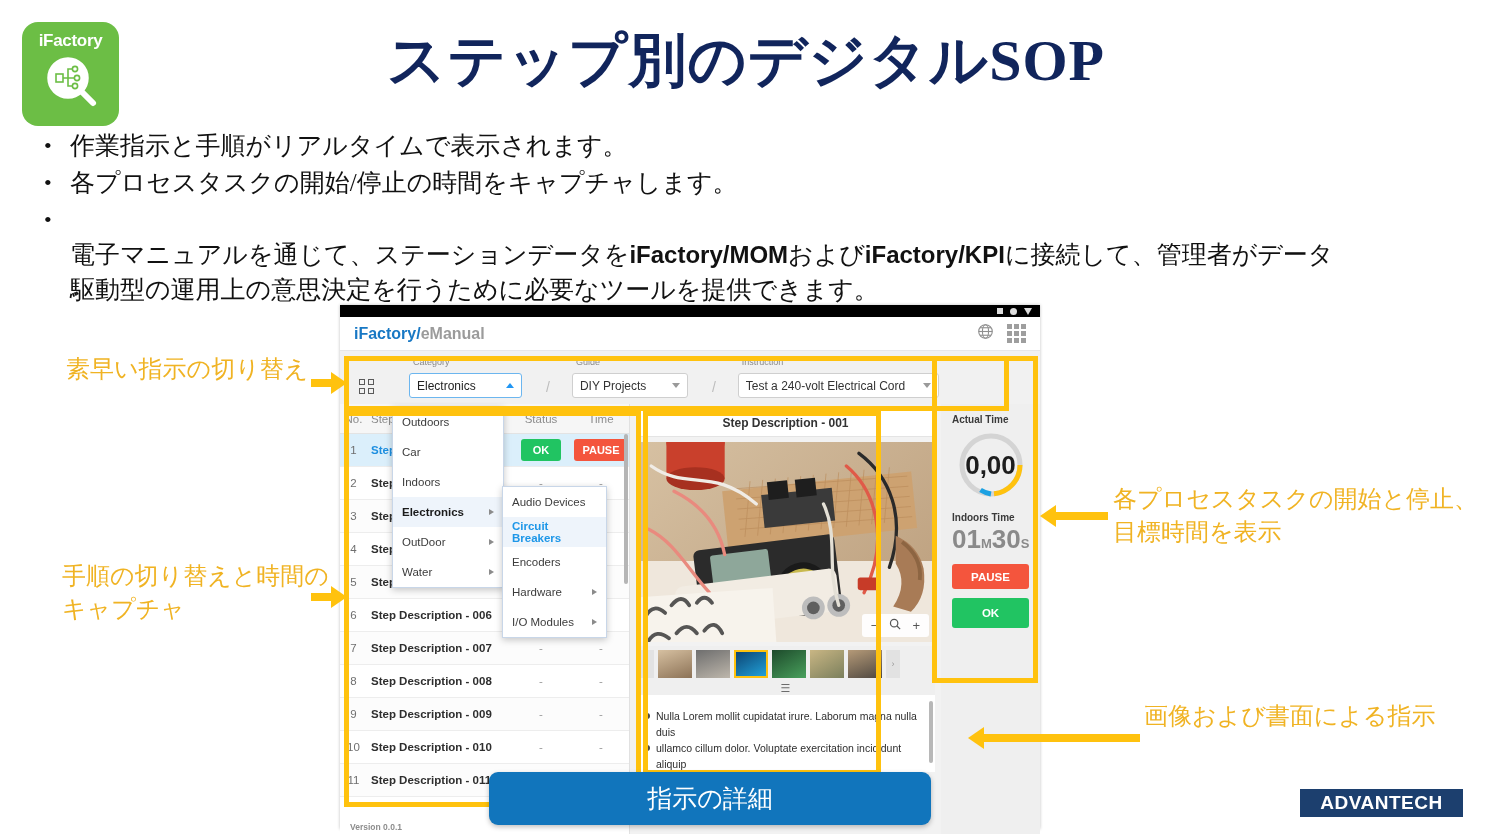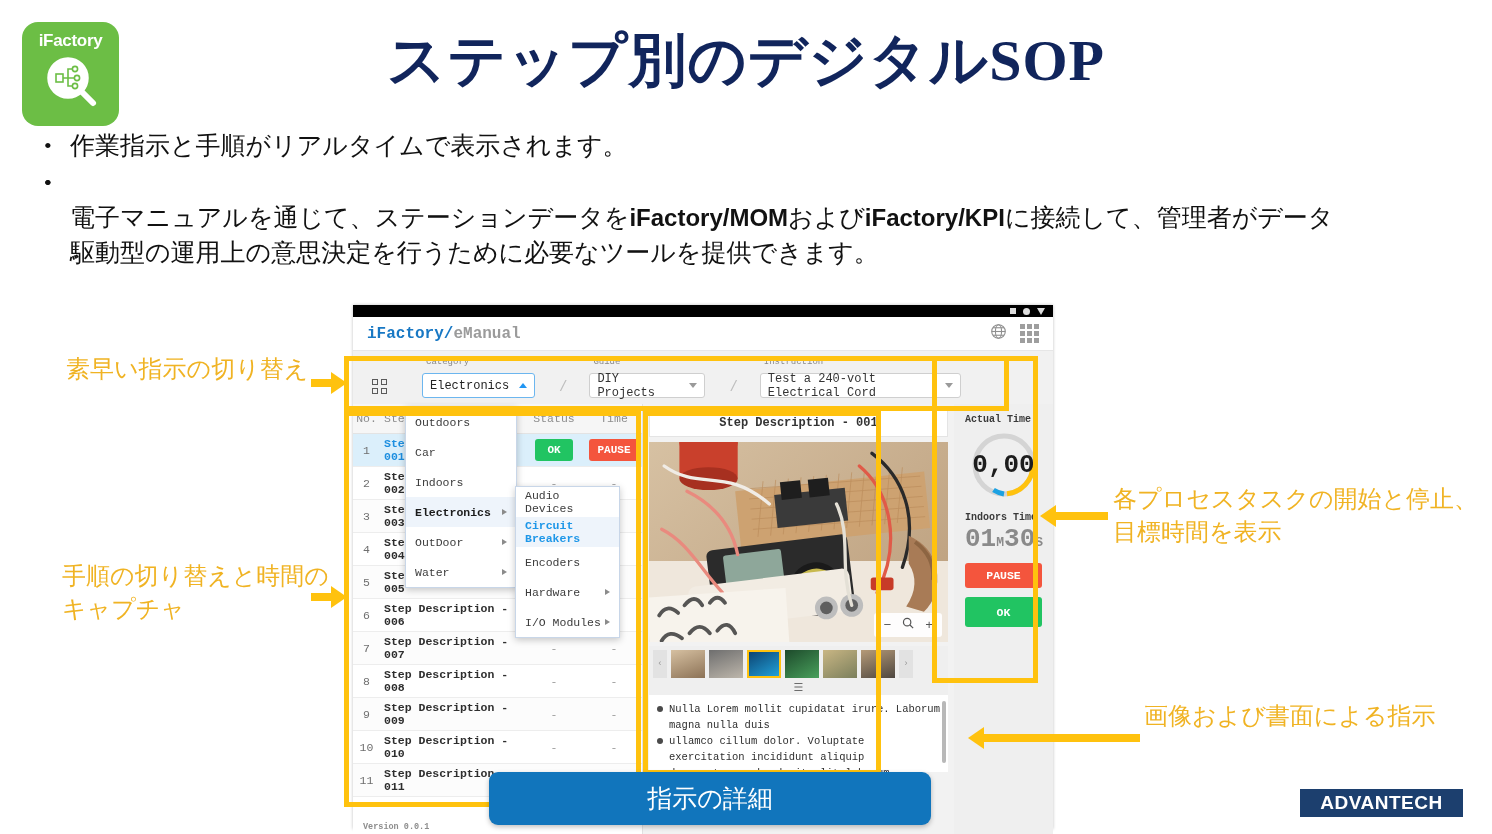--- a/index.html
+++ b/index.html
@@ -29,22 +29,22 @@
     font-family:"Liberation Serif","DejaVu Serif",serif;
     color:#111;font-size:25px;line-height:35px;
   }
   .bullets ul{margin:0;padding-left:40px;list-style:none;}
   .bullets li{position:relative;margin-bottom:2px;}
   .bullets li .dot{position:absolute;left:-26px;top:0;font-size:22px;}
   .bullets b{font-family:"Liberation Sans","DejaVu Sans",sans-serif;font-weight:bold;font-size:24px;}
 
   
   .app{
-    position:absolute;left:353px;top:305px;width:700px;height:524px;
-    background:#5eead4;box-shadow:0 0 3px rgba(0,0,0,.25);font-family:Liberation Mono, monospace;
+    position:absolute;left:340px;top:305px;width:700px;height:524px;
+    background:#5eead4;box-shadow:0 0 3px rgba(0,0,0,.25);
   }
   .android-bar{
     height:12px;background:#000;display:flex;align-items:center;justify-content:flex-end;
     padding-right:8px;gap:7px;
   }
   .nav-sq{width:6px;height:6px;background:#dcdcdc;}
   .nav-ci{width:7px;height:7px;background:#dcdcdc;border-radius:50%;}
   .nav-tri{width:0;height:0;border-left:4.5px solid transparent;border-right:4.5px solid transparent;border-top:7px solid #dcdcdc;}
 
   .app-header{
@@ -158,21 +158,21 @@
     gap:4px;padding:0 4px;
   }
   .tnav{width:14px;height:28px;background:#e2e2e2;display:flex;align-items:center;justify-content:center;color:#999;font-size:9px;}
   .thumb{width:34px;height:28px;background:#8d7a66;overflow:hidden;position:relative;}
   .thumb.active{outline:2px solid #ffc20e;outline-offset:-2px;}
   .hamb{
     margin:0 6px;height:13px;background:#efefef;display:flex;align-items:center;justify-content:center;
     color:#6c6c6c;font-size:11px;line-height:1;
   }
   .desc{
-    margin:0 6px;background:#fff;padding:6px 8px 10px 8px;position:relative;
+    margin:0 6px;background:#fff;padding:13px 8px 10px 8px;position:relative;
     font-size:10.5px;color:#2e2e2e;line-height:16px;height:77px;box-sizing:border-box;
   }
   .desc .li{display:flex;gap:6px;align-items:flex-start;}
   .desc .bdot{width:6px;height:6px;border-radius:50%;background:#4a4a4a;margin-top:5px;flex:none;}
   .desc-scroll{position:absolute;right:2px;top:6px;width:4px;height:62px;background:#b8b8b8;border-radius:2px;}
 
   
   .rt-label{font-size:10px;font-weight:bold;color:#3a3a3a;margin:10px 0 0 11px;}
   .gauge{
     margin:5px auto 0 auto;width:70px;height:70px;position:relative;
@@ -254,20 +254,21 @@
 <div class="slide-title">ステップ別のデジタルSOP</div>
 
 <div class="bullets">
   <ul>
     <li>
       <span class="dot">•</span>
       <span>作業指示と手順がリアルタイムで表示されます。</span>
     </li>
     <li>
       <span class="dot">•</span>
+      <span>各プロセスタスクの開始/停止の時間をキャプチャします。</span>
     </li>
     <li>
       <span class="dot">•</span>
       <br>
       <span>電子マニュアルを通じて、ステーションデータを</span><b>iFactory/MOM</b><span>および</span><b>iFactory/KPI</b><span>に接続して、管理者がデータ</span><br>
       <span>駆動型の運用上の意思決定を行うために必要なツールを提供できます。</span>
     </li>
   </ul>
 </div>
 

